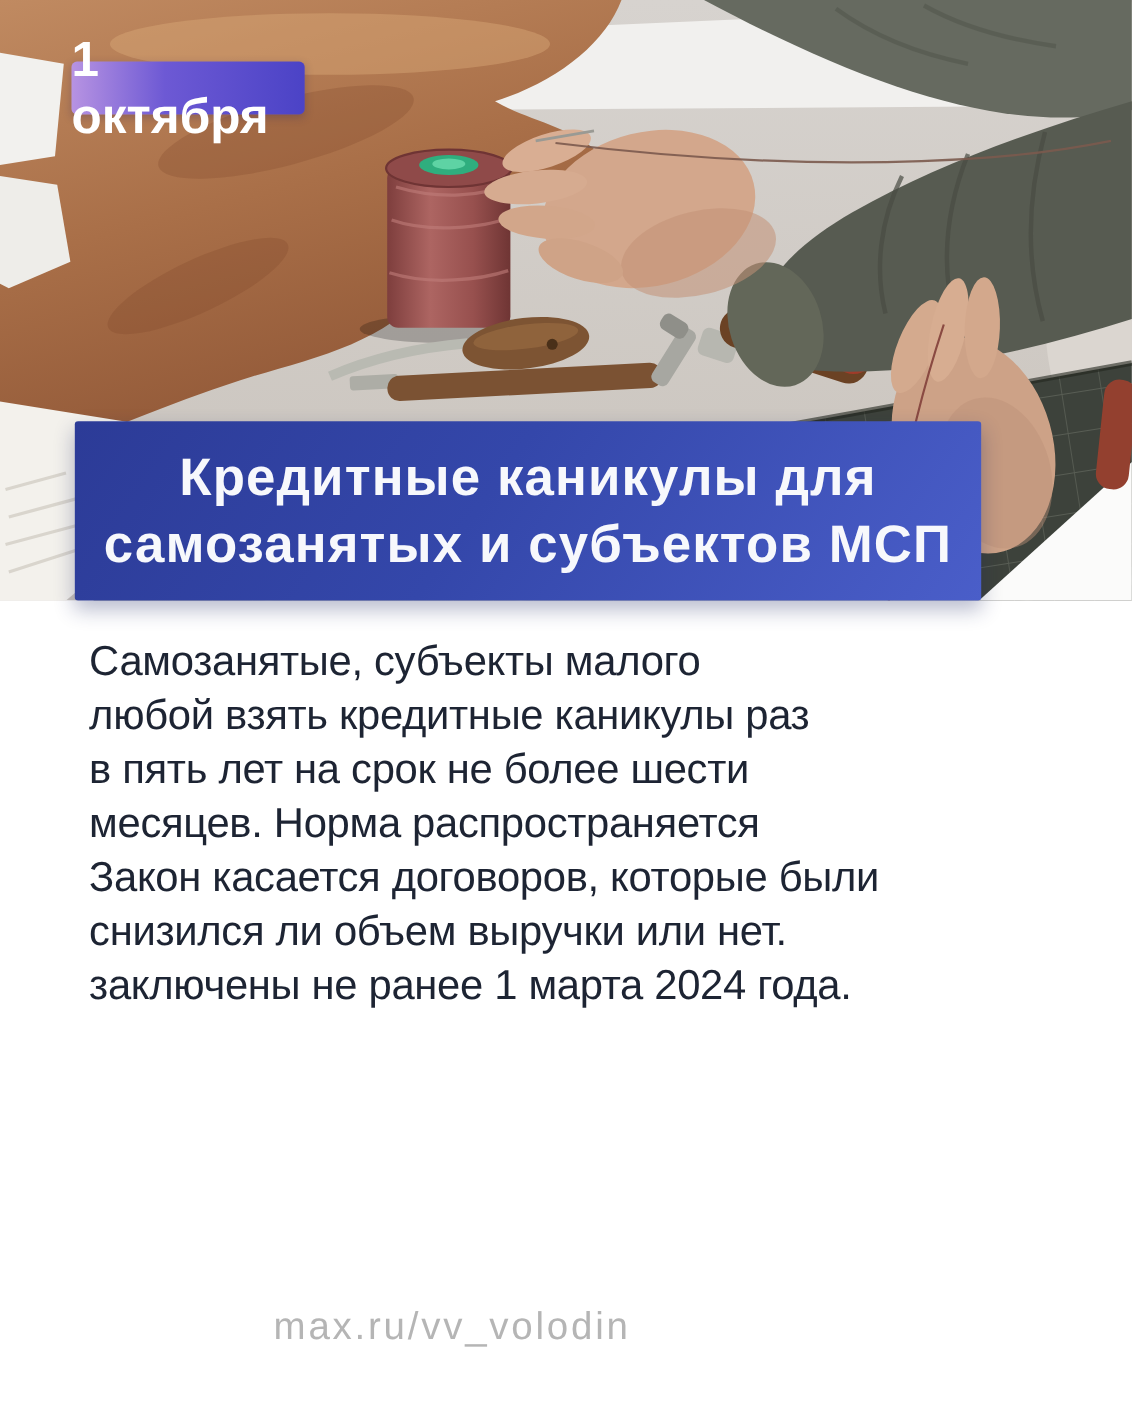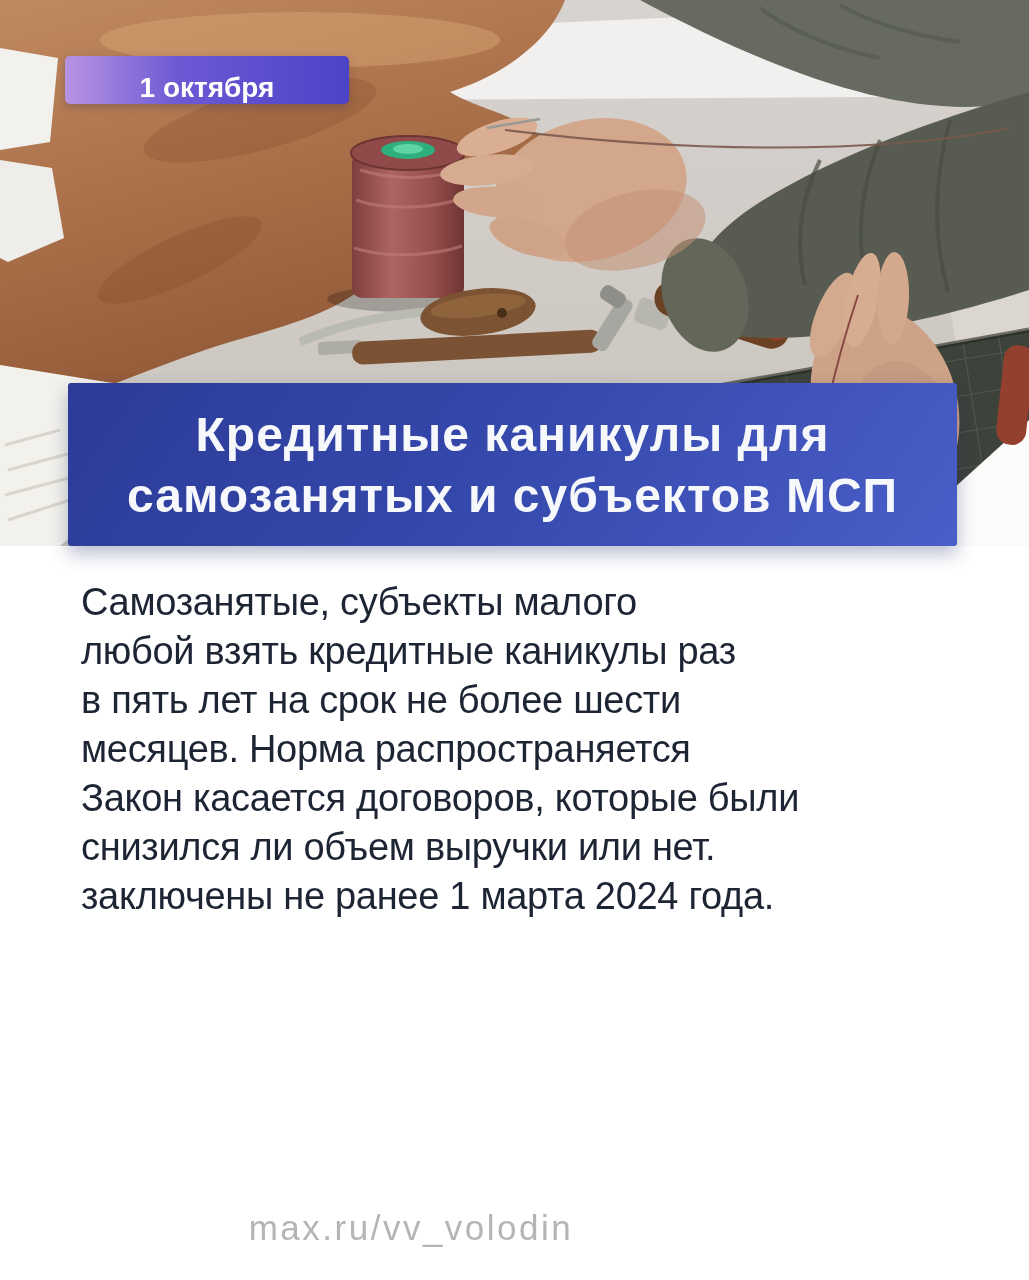--- a/index.html
+++ b/index.html
@@ -11,51 +11,51 @@
     font-family:"Liberation Sans", sans-serif;
   }
   
   .photo{
     position:absolute;left:0;top:0;width:1029px;height:546px;margin:0;
   }
   .photo svg{display:block;}
   
   .date-badge{
     position:absolute;left:65px;top:56px;
-    width:284px;height:48px;
+    width:212px;height:48px;
     background:linear-gradient(90deg,#b793e2 0%,#6d59d4 40%,#4b43c6 100%);
     border-radius:5px;
-    display:flex;align-items:flex-end;justify-content:center;
-    color:#ffffff;font-size:28px;font-weight:700;
+    display:flex;align-items:center;justify-content:center;
+    color:#ffffff;font-size:45px;font-weight:700;
     box-shadow:0 3px 8px rgba(40,30,90,.25);
   }
   
   .title-banner{
     position:absolute;left:68px;top:383px;
-    width:889px;height:163px;
+    width:824px;height:163px;
     background:linear-gradient(125deg,#2c3b97 0%,#3447aa 45%,#4a5ec9 100%);
     border-radius:3px;
     display:flex;flex-direction:column;align-items:center;justify-content:center;
     box-shadow:0 8px 18px rgba(25,35,95,.30);
   }
   .title-banner .t-line{
     color:#f7f8fc;font-size:48px;font-weight:700;line-height:61px;
     letter-spacing:1px;white-space:nowrap;
   }
   
   .body-text{
     position:absolute;left:81px;top:578px;width:870px;
     color:#1d2433;font-size:38px;line-height:49px;letter-spacing:-0.3px;
   }
   .body-text .line{white-space:nowrap;}
   
   .watermark{
     position:absolute;left:0;top:1186px;width:822px;
     text-align:center;
-    color:#b5b5b5;font-size:35px;font-weight:400;letter-spacing:2.5px;margin-top:22px;
+    color:#b5b5b5;font-size:35px;font-weight:400;letter-spacing:2.5px;
   }
 </style>
 </head>
 <body>
 
 <div class="card">
 
   <figure class="photo" aria-label="Руки мастера в кожевенной мастерской продевают нить: бобина нитей, кожа и инструменты на коврике для резки">
     <svg width="1029" height="546" viewBox="0 0 1029 546" xmlns="http://www.w3.org/2000/svg">
       <defs>

